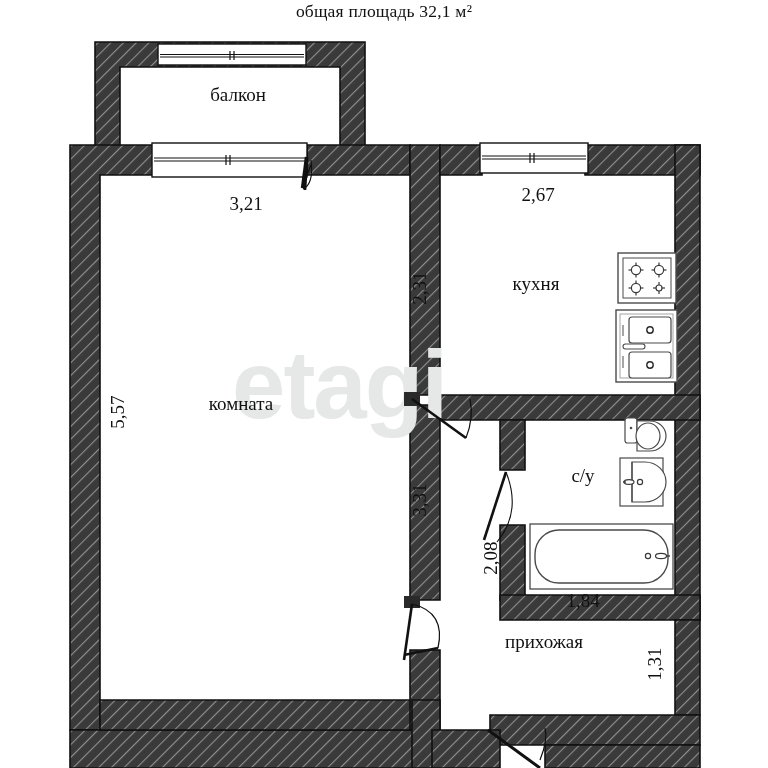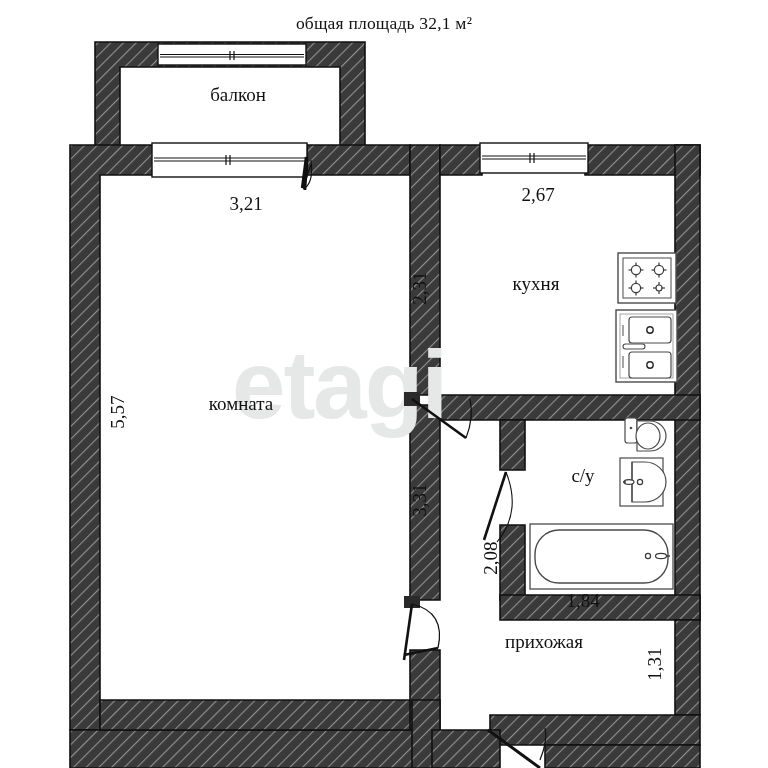--- a/index.html
+++ b/index.html
@@ -14,21 +14,21 @@
     position: relative;
     overflow: hidden;
   }
   #plan-root {
     position: relative;
     width: 768px;
     height: 768px;
   }
   #title {
     position: absolute;
-    top: 12px;
+    top: 0px;
     left: 0;
     width: 768px;
     text-align: center;
     font-size: 17.5px;
     color: #111111;
     letter-spacing: 0.2px;
     line-height: 22px;
   }
   #floorplan-svg {
     position: absolute;

